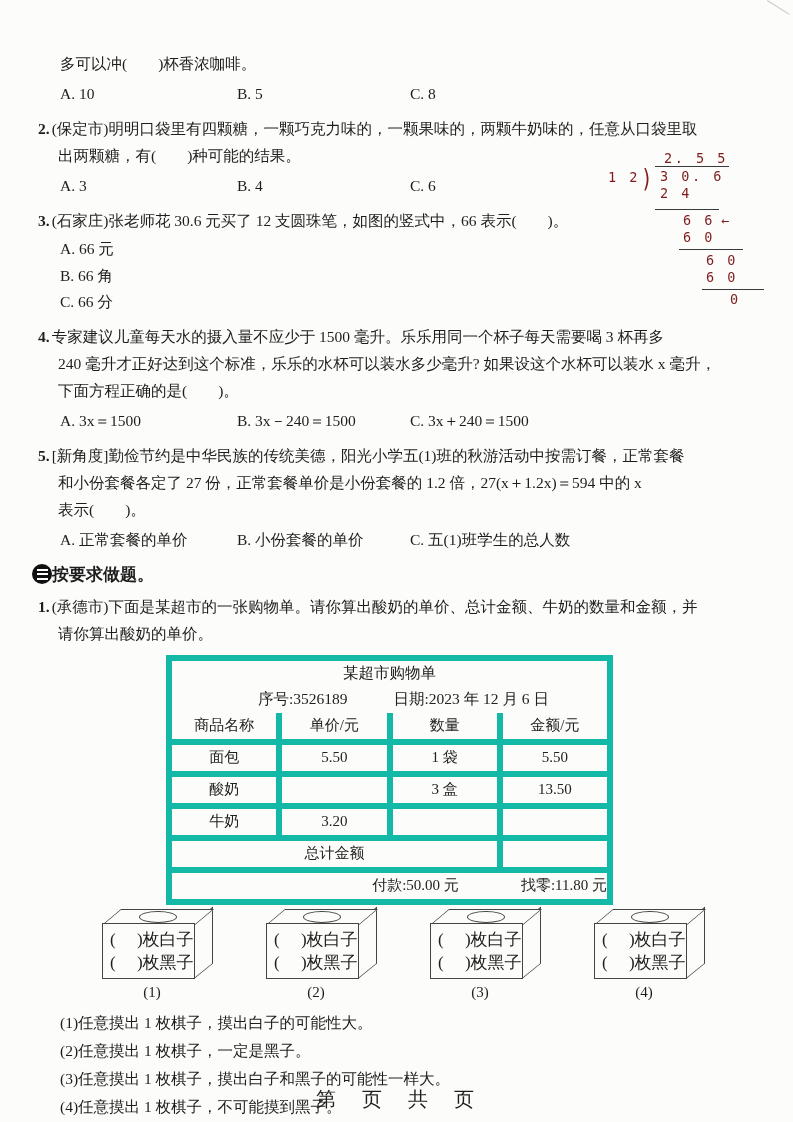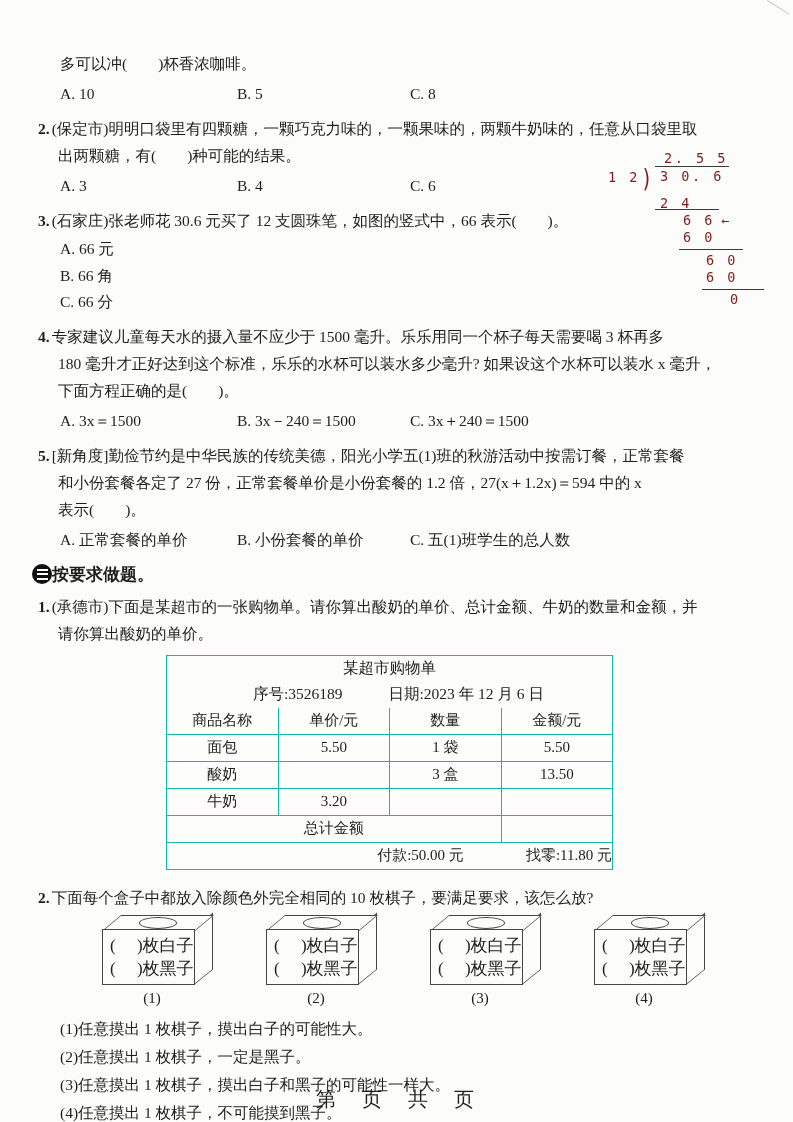--- a/index.html
+++ b/index.html
@@ -19,21 +19,21 @@
   .optcol{margin-left:22px;line-height:26.5px;}
   
   .sec-header{display:flex;align-items:center;gap:0;margin:10px 0 4px -6px;}
   .sec-icon{width:20px;height:20px;border-radius:50%;background:#101010;
     display:flex;flex-direction:column;justify-content:center;align-items:center;gap:2.5px;flex:0 0 auto;}
   .sec-icon i{display:block;width:11px;height:2px;background:#fff;}
   .sec-label{font-weight:bold;font-size:17px;}
   
   table.receipt{border-collapse:collapse;margin:8px 0 0 128px;width:447px;
     font-size:15px;table-layout:fixed;color:#222;}
-  table.receipt td{border:1px solid #14b8a6;text-align:center;height:26px;padding:0;}
+  table.receipt td{border:6px solid #14b8a6;text-align:center;height:26px;padding:0;}
   table.receipt tr.r-title td{border-bottom-style:hidden;font-size:15.5px;}
   table.receipt tr.r-serial td{text-align:left;}
   table.receipt .sp1{margin-left:86px;}
   table.receipt .sp2{margin-left:46px;}
   table.receipt tr.r-pay td{text-align:right;}
   table.receipt .sp3{margin-left:86px;}
   table.receipt .sp4{margin-left:62px;}
   
   .division{position:absolute;left:608px;top:150px;width:180px;height:160px;
     font-family:"DejaVu Sans Mono",monospace;font-size:13.5px;color:#7f1d1d;letter-spacing:2.5px;}
@@ -79,21 +79,21 @@
 
   <p class="q">
     <span class="qnum">3.</span><span>(石家庄)张老师花 30.6 元买了 12 支圆珠笔，如图的竖式中，66 表示(　　)。</span>
   </p>
   <div class="optcol">A. 66 元</div>
   <div class="optcol">B. 66 角</div>
   <div class="optcol">C. 66 分</div>
 
   <p class="q">
     <span class="qnum">4.</span><span>专家建议儿童每天水的摄入量不应少于 1500 毫升。乐乐用同一个杯子每天需要喝 3 杯再多</span><br>
-    <span>180 毫升才正好达到这个标准，乐乐的水杯可以装水多少毫升? 如果设这个水杯可以装水 x 毫升，</span><br>
+    <span>240 毫升才正好达到这个标准，乐乐的水杯可以装水多少毫升? 如果设这个水杯可以装水 x 毫升，</span><br>
     <span>下面方程正确的是(　　)。</span>
   </p>
   <div class="options">
     <span class="opt-a">A. 3x＝1500</span><span class="opt-b">B. 3x－240＝1500</span><span>C. 3x＋240＝1500</span>
   </div>
 
   <p class="q">
     <span class="qnum">5.</span><span>[新角度]勤俭节约是中华民族的传统美德，阳光小学五(1)班的秋游活动中按需订餐，正常套餐</span><br>
     <span>和小份套餐各定了 27 份，正常套餐单价是小份套餐的 1.2 倍，27(x＋1.2x)＝594 中的 x</span><br>
     <span>表示(　　)。</span>
@@ -151,23 +151,20 @@
     <tr>
       <td colspan="3">总计金额</td>
       <td></td>
     </tr>
     <tr class="r-pay">
       <td colspan="4"><span class="sp3">付款:50.00 元</span><span class="sp4">找零:11.80 元</span></td>
     </tr>
   </tbody>
     </table>
 
-  <p class="q" style="margin-top:14px">
-    <span class="qnum">2.</span><span>下面每个盒子中都放入除颜色外完全相同的 10 枚棋子，要满足要求，该怎么放?</span>
-  </p>
 
   <div class="boxes">
     <div class="boxunit" style="left:64px">
       <div class="box">
         <div class="box-side"></div>
         <div class="box-top"></div>
         <div class="box-hole"></div>
         <div class="box-front"></div>
         <div class="box-text"><span>(　 )枚白子</span><br><span>(　 )枚黑子</span></div>
       </div>
@@ -210,21 +207,21 @@
   <div class="subitem">(3)任意摸出 1 枚棋子，摸出白子和黑子的可能性一样大。</div>
   <div class="subitem">(4)任意摸出 1 枚棋子，不可能摸到黑子。</div>
 
 </div>
 
 <div class="division">
   <div class="ln" style="left:56px;top:0">2. 5 5</div>
   <div class="ln" style="left:0;top:19px">1 2</div>
   <div class="bracket" style="left:33px;top:17px">)</div>
   <div class="ln dividend" style="left:47px;top:16px">3 0. 6</div>
-  <div class="ln" style="left:52px;top:45px">2 4</div>
+  <div class="ln" style="left:52px;top:35px">2 4</div>
   <div class="rule" style="left:47px;top:59px;width:64px"></div>
   <div class="ln" style="left:75px;top:62px">6 6</div>
   <div class="ln" style="left:113px;top:62px">←</div>
   <div class="ln" style="left:75px;top:79px">6 0</div>
   <div class="rule" style="left:71px;top:99px;width:64px"></div>
   <div class="ln" style="left:98px;top:102px">6 0</div>
   <div class="ln" style="left:98px;top:119px">6 0</div>
   <div class="rule" style="left:94px;top:139px;width:62px"></div>
   <div class="ln" style="left:122px;top:141px">0</div>
 </div>

